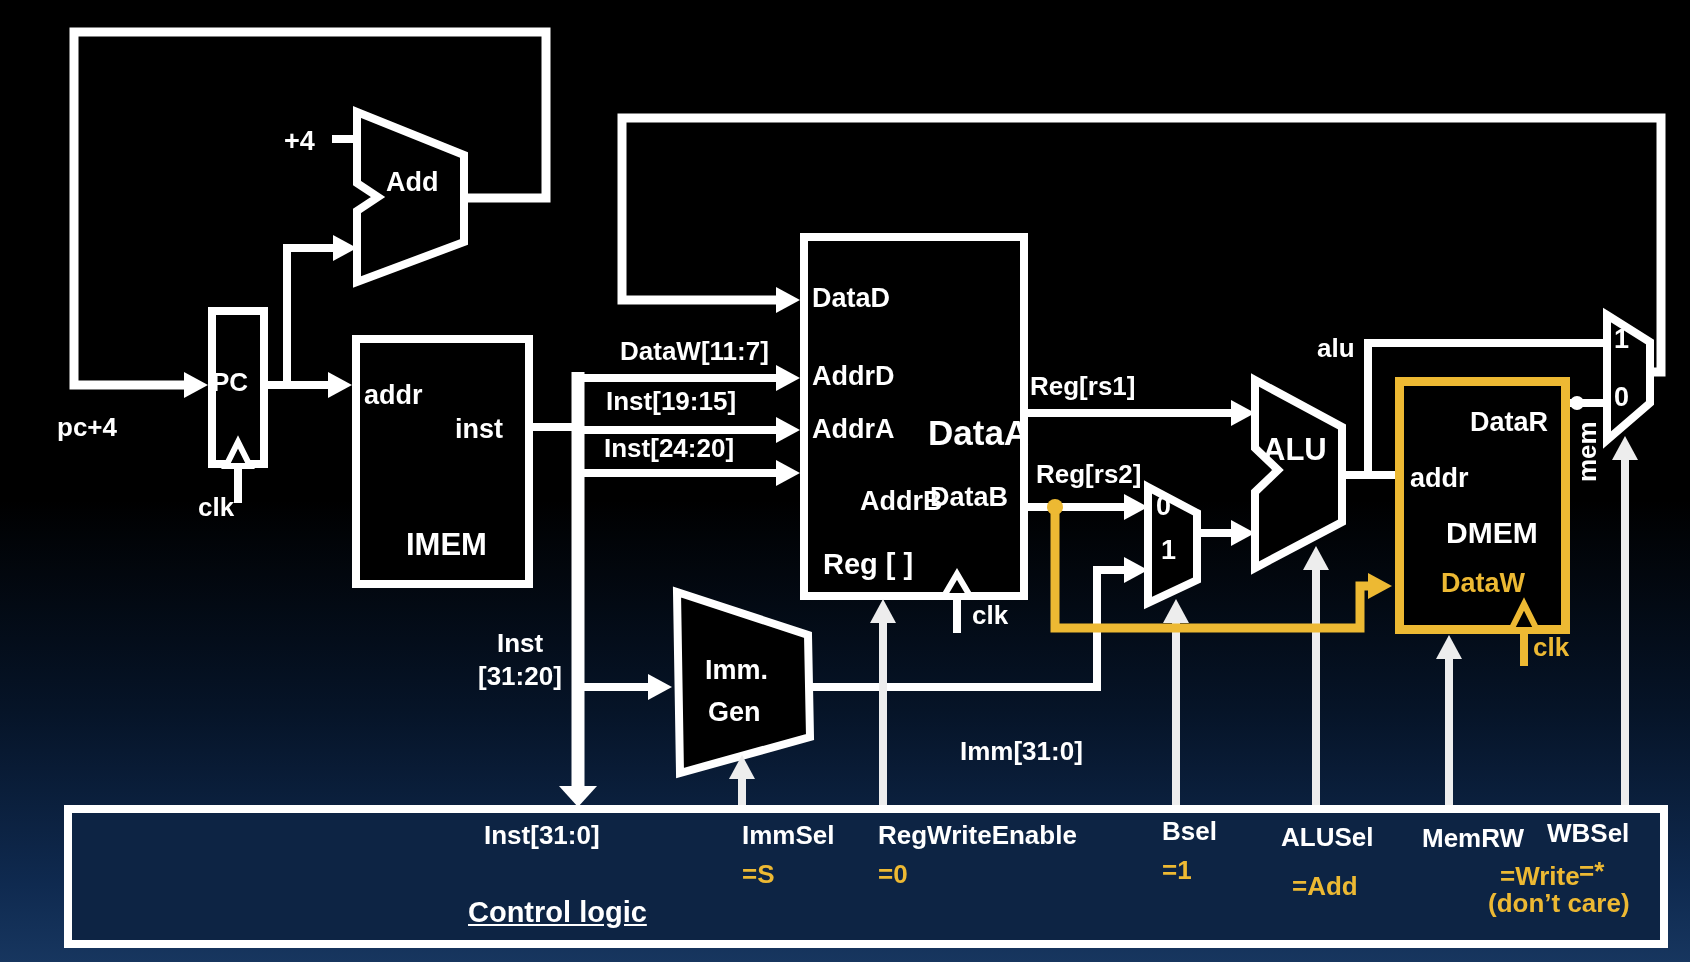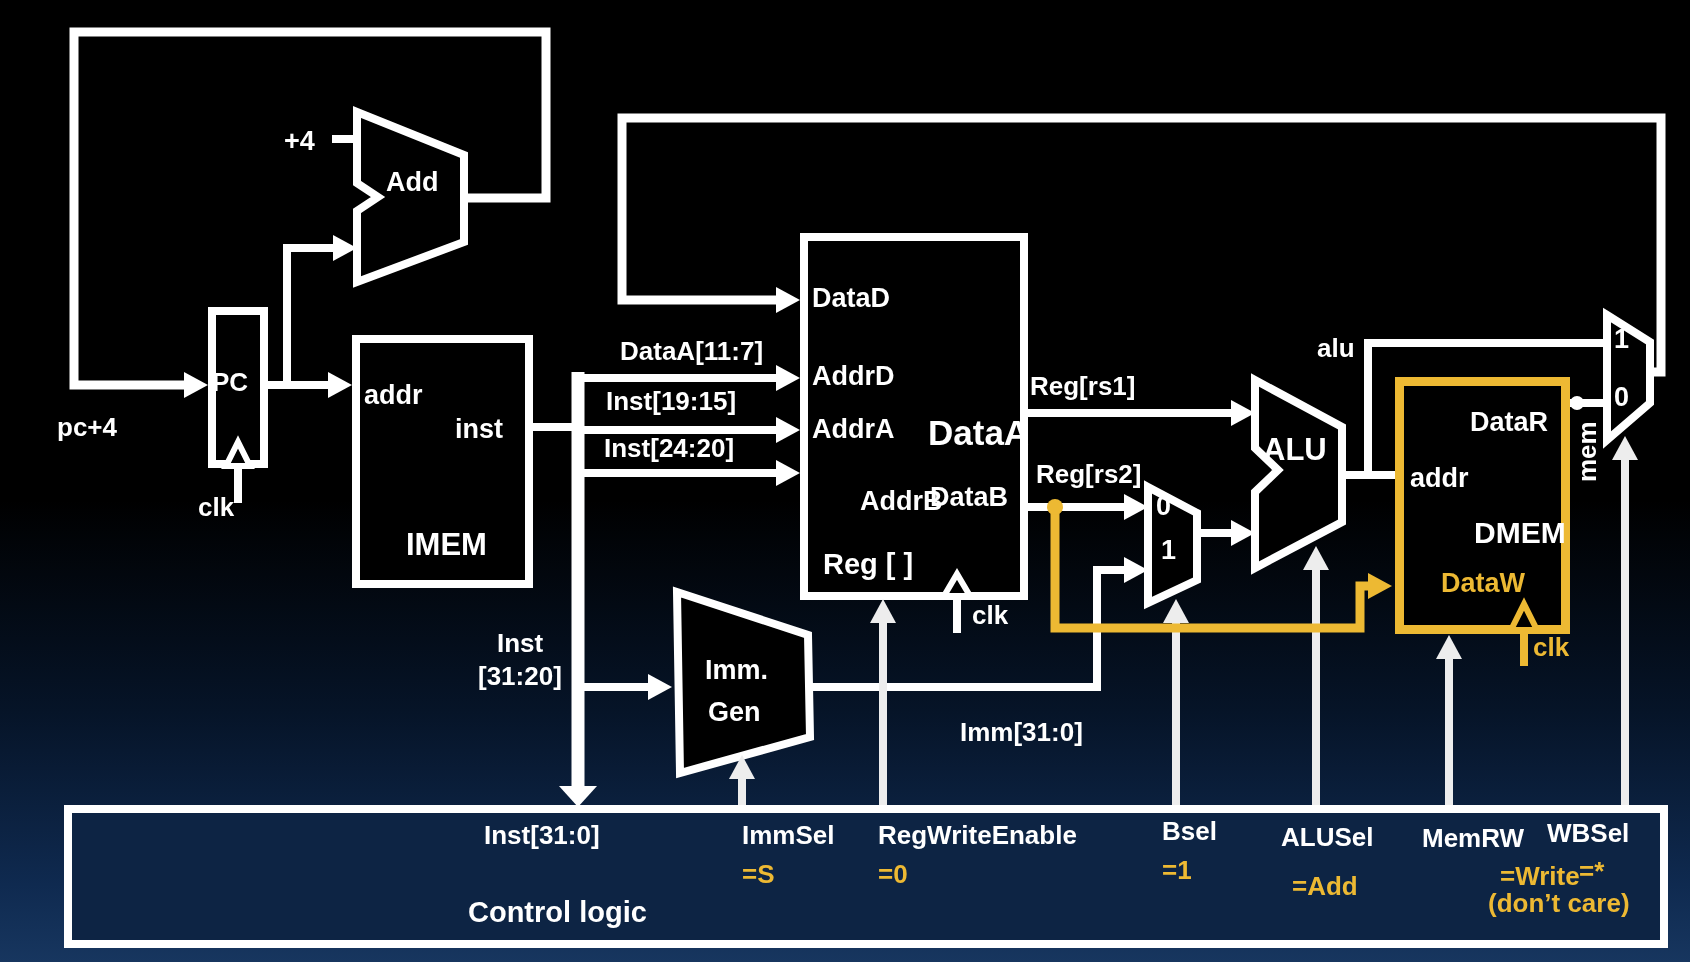--- a/index.html
+++ b/index.html
@@ -101,53 +101,53 @@
   </svg>
 
   <span class="lb" style="left:57px;top:414px;">pc+4</span>
   <span class="lb" style="left:284px;top:127px;font-size:27px;">+4</span>
   <span class="lb" style="left:386px;top:168px;font-size:27px;">Add</span>
   <span class="lb" style="left:212px;top:369px;">PC</span>
   <span class="lb" style="left:198px;top:494px;">clk</span>
   <span class="lb" style="left:364px;top:381px;font-size:27px;">addr</span>
   <span class="lb" style="left:455px;top:415px;font-size:27px;">inst</span>
   <span class="lb" style="left:406px;top:529px;font-size:31px;">IMEM</span>
-  <span class="lb" style="left:620px;top:338px;">DataA[11:7]</span>
+  <span class="lb" style="left:620px;top:338px;">DataW[11:7]</span>
   <span class="lb" style="left:606px;top:388px;">Inst[19:15]</span>
   <span class="lb" style="left:604px;top:435px;">Inst[24:20]</span>
   <span class="lb" style="left:812px;top:284px;font-size:27px;">DataD</span>
   <span class="lb" style="left:812px;top:362px;font-size:27px;">AddrD</span>
   <span class="lb" style="left:812px;top:415px;font-size:27px;">AddrA</span>
   <span class="lb" style="left:812px;top:487px;font-size:27px;margin-left:48px;">AddrB</span>
   <span class="lb" style="left:928px;top:415px;font-size:35px;">DataA</span>
   <span class="lb" style="left:930px;top:483px;font-size:27px;">DataB</span>
   <span class="lb" style="left:823px;top:549px;font-size:29px;">Reg [ ]</span>
   <span class="lb" style="left:972px;top:602px;">clk</span>
   <span class="lb" style="left:497px;top:630px;">Inst</span>
   <span class="lb" style="left:478px;top:663px;">[31:20]</span>
   <span class="lb" style="left:705px;top:656px;font-size:27px;">Imm.</span>
   <span class="lb" style="left:708px;top:698px;font-size:27px;">Gen</span>
-  <span class="lb" style="left:960px;top:719px;">Imm[31:0]</span>
+  <span class="lb" style="left:960px;top:738px;">Imm[31:0]</span>
   <span class="lb" style="left:1030px;top:373px;">Reg[rs1]</span>
   <span class="lb" style="left:1036px;top:461px;">Reg[rs2]</span>
   <span class="lb" style="left:1156px;top:492px;font-size:27px;">0</span>
   <span class="lb" style="left:1161px;top:536px;font-size:27px;">1</span>
   <span class="lb" style="left:1263px;top:434px;font-size:31px;">ALU</span>
   <span class="lb" style="left:1317px;top:335px;">alu</span>
   <span class="lb" style="left:1470px;top:408px;font-size:27px;">DataR</span>
   <span class="lb" style="left:1410px;top:464px;font-size:27px;">addr</span>
-  <span class="lb" style="left:1446px;top:517px;font-size:30px;margin-left:28px;">DMEM</span>
+  <span class="lb" style="left:1446px;top:517px;font-size:30px;">DMEM</span>
   <span class="lb yl" style="left:1403px;top:569px;font-size:27px;margin-left:38px;">DataW</span>
   <span class="lb rot" style="left:1574px;top:482px;">mem</span>
   <span class="lb" style="left:1614px;top:325px;font-size:27px;">1</span>
   <span class="lb" style="left:1614px;top:383px;font-size:27px;">0</span>
   <span class="lb yl" style="left:1533px;top:634px;">clk</span>
 
   <span class="lb" style="left:484px;top:822px;">Inst[31:0]</span>
-  <span class="lb" style="left:468px;top:897px;font-size:29px;">Control logic</span>
+  <span class="lb" style="left:468px;top:897px;font-size:29px;text-decoration:underline;">Control logic</span>
   <span class="lb" style="left:742px;top:822px;">ImmSel</span>
   <span class="lb yl" style="left:742px;top:861px;">=S</span>
   <span class="lb" style="left:878px;top:822px;">RegWriteEnable</span>
   <span class="lb yl" style="left:878px;top:861px;">=0</span>
   <span class="lb" style="left:1162px;top:818px;">Bsel</span>
   <span class="lb yl" style="left:1162px;top:857px;">=1</span>
   <span class="lb" style="left:1281px;top:824px;">ALUSel</span>
   <span class="lb yl" style="left:1292px;top:861px;margin-top:12px;">=Add</span>
   <span class="lb" style="left:1422px;top:825px;">MemRW</span>
   <span class="lb yl" style="left:1500px;top:863px;text-align:right;">=Write</span>

